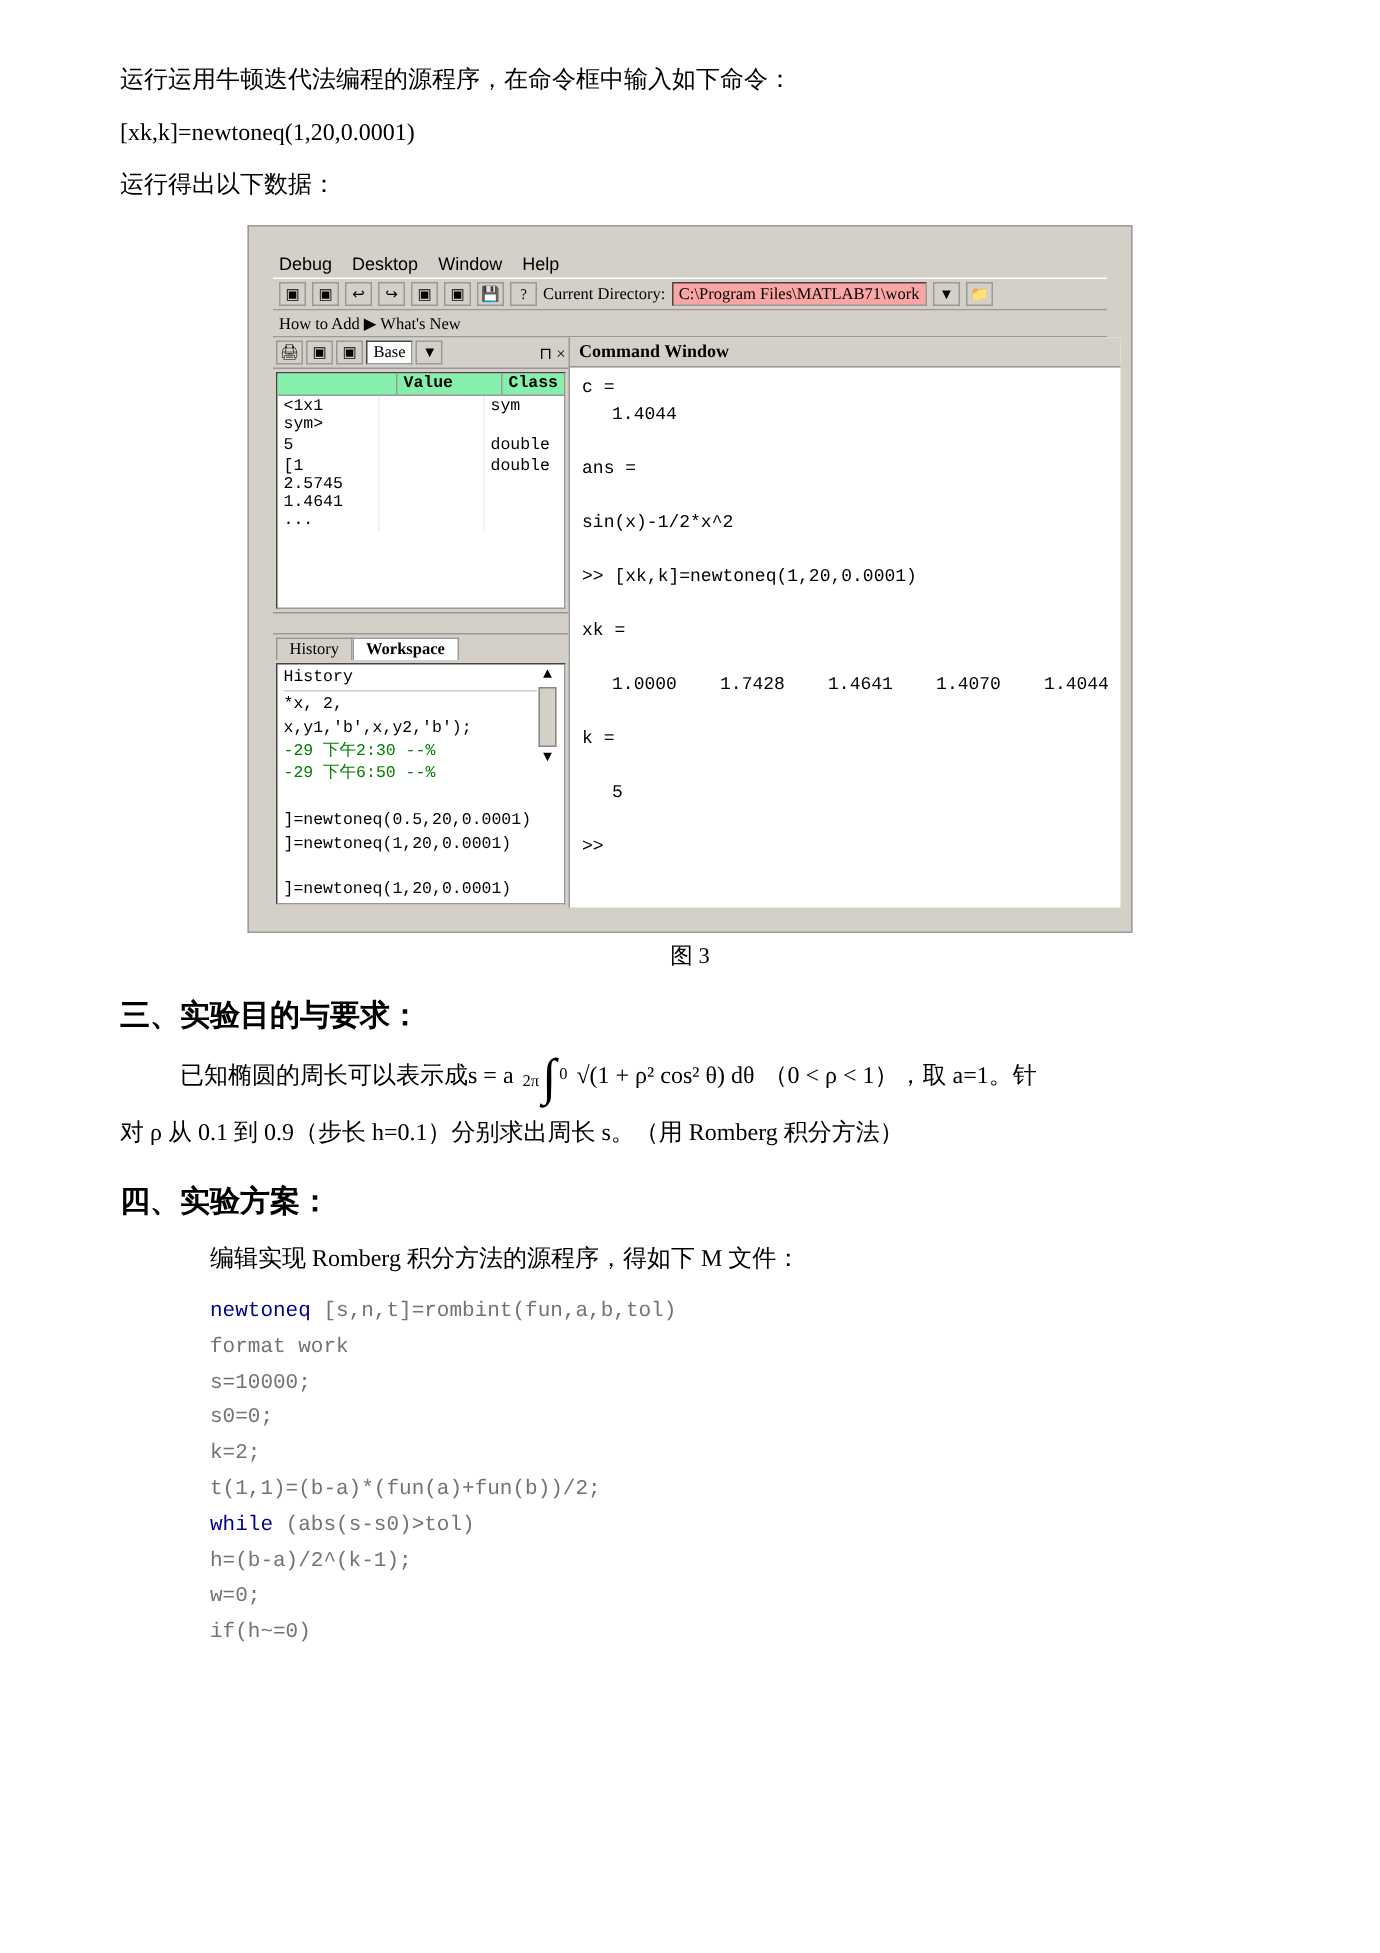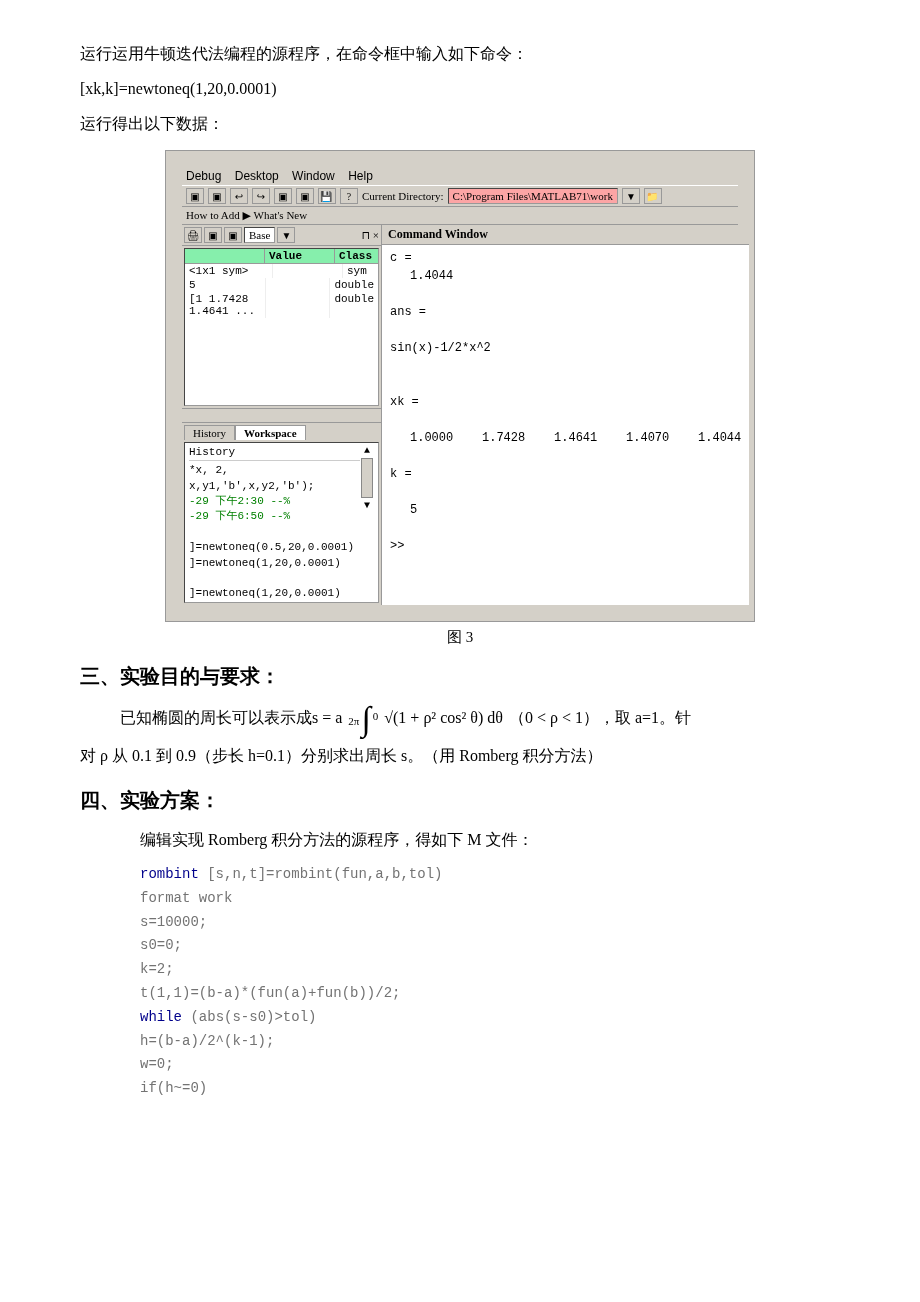--- a/index.html
+++ b/index.html
@@ -105,21 +105,21 @@
 
     .workspace-header .col1 { width: 80px; padding: 1px 4px; border-right: 1px solid #999; }
     .workspace-header .col2 { width: 70px; padding: 1px 4px; border-right: 1px solid #999; }
     .workspace-header .col3 { padding: 1px 4px; text-align: center; }
 
     .workspace-row {
       display: flex;
       font-size: 11px;
       font-family: "Courier New", monospace;
     }
-    .workspace-row .col1 { width: 88px; padding: 1px 4px; border-right: 1px solid #eee; }
+    .workspace-row .col1 { width: 68px; padding: 1px 4px; border-right: 1px solid #eee; }
     .workspace-row .col2 { width: 70px; padding: 1px 4px; border-right: 1px solid #eee; }
     .workspace-row .col3 { padding: 1px 4px; }
 
     .matlab-scrollbar-h {
       height: 14px;
       background: #d4d0c8;
       border-top: 1px solid #999;
     }
 
     .matlab-tabs {
@@ -304,21 +304,21 @@
           <div class="col1">&lt;1x1 sym&gt;</div>
           <div class="col2"></div>
           <div class="col3">sym</div>
         </div>
         <div class="workspace-row">
           <div class="col1">5</div>
           <div class="col2"></div>
           <div class="col3">double</div>
         </div>
         <div class="workspace-row">
-          <div class="col1">[1 1.7428 1.4641 ...</div>
+          <div class="col1">[1 2.5745 1.4641 ...</div>
           <div class="col2"></div>
           <div class="col3">double</div>
         </div>
       </div>
 
       <div class="matlab-scrollbar-h"></div>
 
       <div class="matlab-tabs">
         <div class="matlab-tab">History</div>
         <div class="matlab-tab active">Workspace</div>
@@ -350,20 +350,21 @@
     <div class="matlab-right">
       <div class="cmd-window-title">Command Window</div>
       <div class="cmd-content">
         <div>c =</div>
         <div style="padding-left:20px;">1.4044</div>
         <div>&nbsp;</div>
         <div>ans =</div>
         <div>&nbsp;</div>
         <div>sin(x)-1/2*x^2</div>
         <div>&nbsp;</div>
+        <div>&gt;&gt; [xk,k]=newtoneq(1,20,0.0001)</div>
         <div>&nbsp;</div>
         <div>xk =</div>
         <div>&nbsp;</div>
         <div style="padding-left:20px;">1.0000&nbsp;&nbsp;&nbsp;&nbsp;1.7428&nbsp;&nbsp;&nbsp;&nbsp;1.4641&nbsp;&nbsp;&nbsp;&nbsp;1.4070&nbsp;&nbsp;&nbsp;&nbsp;1.4044</div>
         <div>&nbsp;</div>
         <div>k =</div>
         <div>&nbsp;</div>
         <div style="padding-left:20px;">5</div>
         <div>&nbsp;</div>
         <div>&gt;&gt;</div>
@@ -389,21 +390,21 @@
 </div>
 
 <div class="rho-text">对 ρ 从 0.1 到 0.9（步长 h=0.1）分别求出周长 s。（用 Romberg 积分方法）</div>
 
 <div class="section-heading">四、实验方案：</div>
 
 <div class="intro-text" style="margin-left:60px; margin-bottom:8px;">编辑实现 Romberg 积分方法的源程序，得如下 M 文件：</div>
 
 <div class="code-block">
   <div>
-    <span class="code-keyword">rombint</span>
+    <span class="code-keyword">newtoneq</span>
     <span class="code-normal"> [s,n,t]=rombint(fun,a,b,tol)</span>
   </div>
   <div>
     <span class="code-normal">format work</span>
   </div>
   <div>
     <span class="code-normal">s=10000;</span>
   </div>
   <div>
     <span class="code-normal">s0=0;</span>

